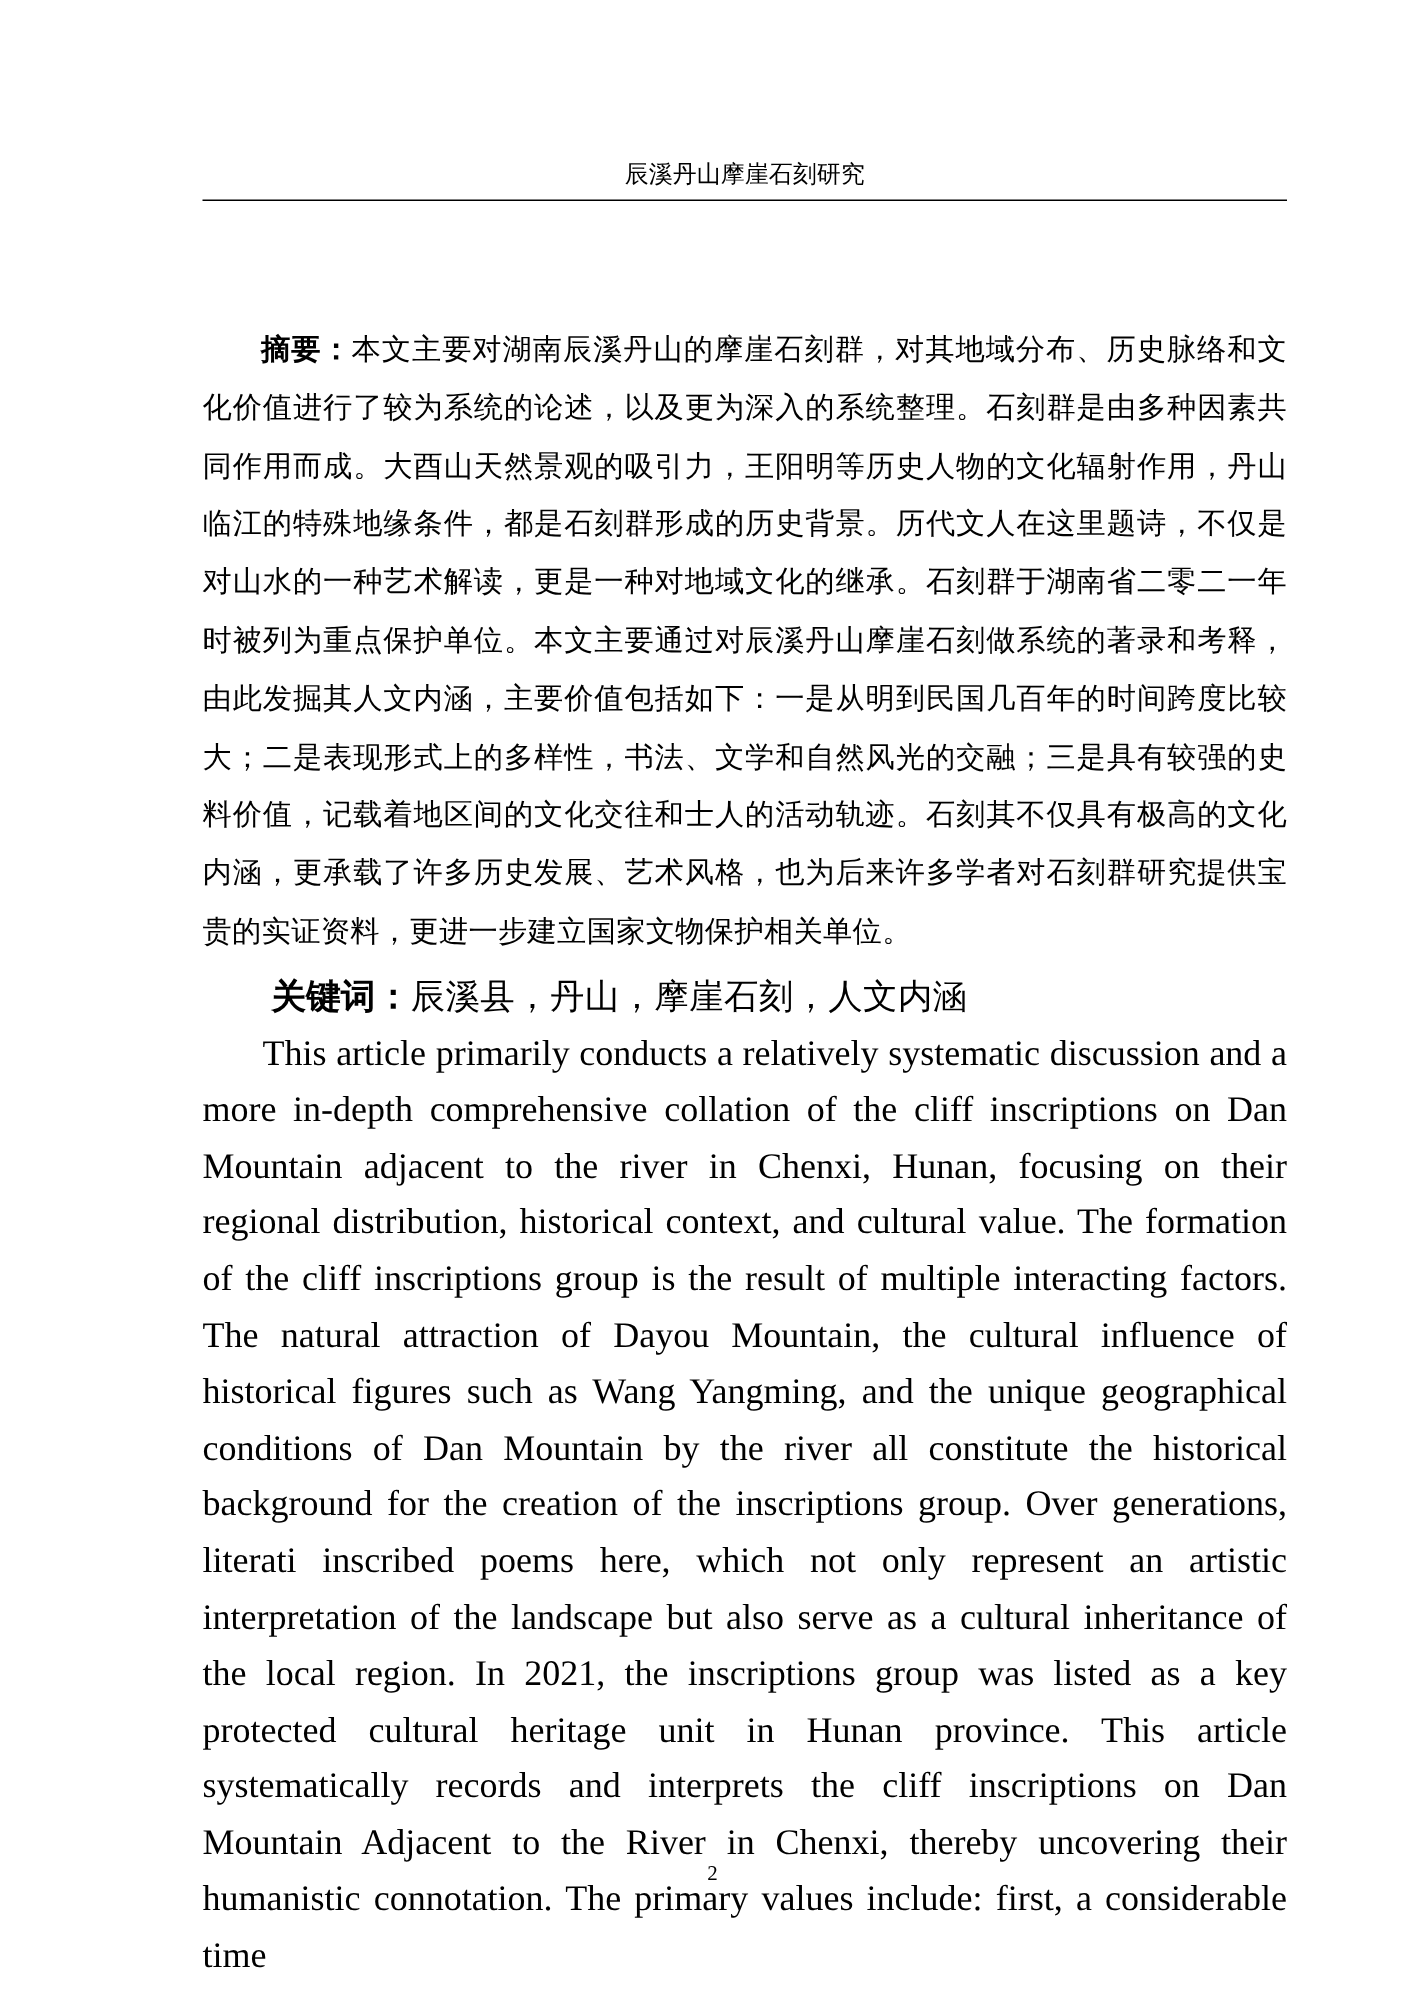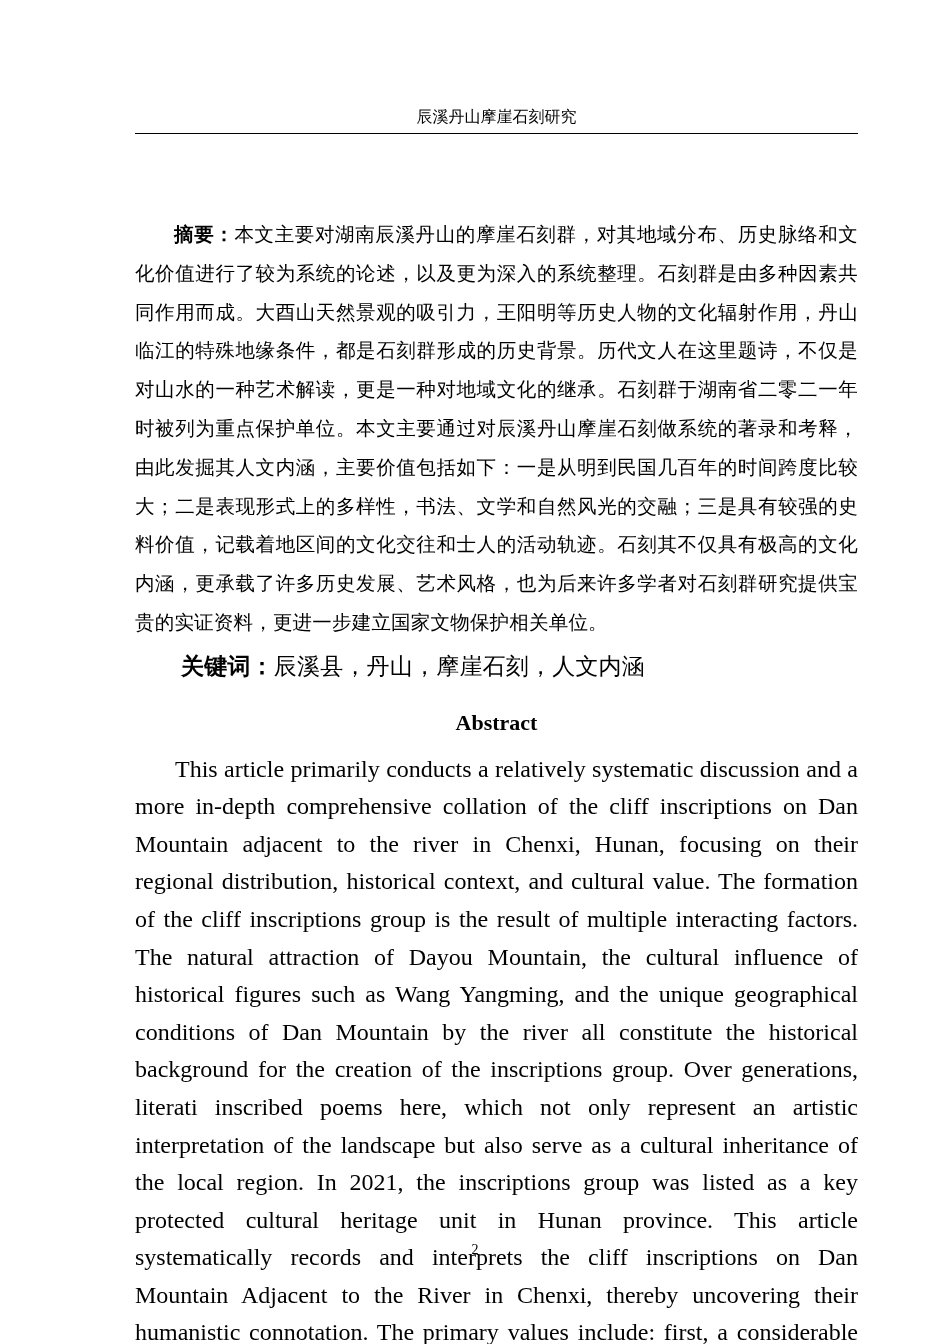--- a/index.html
+++ b/index.html
@@ -37,21 +37,21 @@
   .cn-para {
     margin: 0;
     font-size: 19.5px;
     line-height: 38.8px;
     text-align: justify;
     text-indent: 2em;
     letter-spacing: 0.2px;
   }
   .cn-label {
     font-weight: bold;
-    font-family: Liberation Sans, sans-serif;
+    font-family: Liberation Serif, serif;
   }
   .keywords-para {
     margin: 4px 0 0 0;
     font-size: 23px;
     line-height: 38.8px;
     text-indent: 2em;
     letter-spacing: 0.2px;
   }
   .abstract-title {
     margin: 20px 0 12px 0;
@@ -88,21 +88,20 @@
   <div class="content">
 
     <p class="cn-para">
       <span class="cn-label">摘要：</span><span>本文主要对湖南辰溪丹山的摩崖石刻群，对其地域分布、历史脉络和文化价值进行了较为系统的论述，以及更为深入的系统整理。石刻群是由多种因素共同作用而成。大酉山天然景观的吸引力，王阳明等历史人物的文化辐射作用，丹山临江的特殊地缘条件，都是石刻群形成的历史背景。历代文人在这里题诗，不仅是对山水的一种艺术解读，更是一种对地域文化的继承。石刻群于湖南省二零二一年时被列为重点保护单位。本文主要通过对辰溪丹山摩崖石刻做系统的著录和考释，由此发掘其人文内涵，主要价值包括如下：一是从明到民国几百年的时间跨度比较大；二是表现形式上的多样性，书法、文学和自然风光的交融；三是具有较强的史料价值，记载着地区间的文化交往和士人的活动轨迹。石刻其不仅具有极高的文化内涵，更承载了许多历史发展、艺术风格，也为后来许多学者对石刻群研究提供宝贵的实证资料，更进一步建立国家文物保护相关单位。</span>
     </p>
 
     <p class="keywords-para">
       <span class="cn-label">关键词：</span><span>辰溪县，丹山，摩崖石刻，人文内涵</span>
     </p>
 
-    <h2 class="abstract-title">Abstract</h2>
 
     <p class="en-para">This article primarily conducts a relatively systematic discussion and a more in-depth comprehensive collation of the cliff inscriptions on Dan Mountain adjacent to the river in Chenxi, Hunan, focusing on their regional distribution, historical context, and cultural value. The formation of the cliff inscriptions group is the result of multiple interacting factors. The natural attraction of Dayou Mountain, the cultural influence of historical figures such as Wang Yangming, and the unique geographical conditions of Dan Mountain by the river all constitute the historical background for the creation of the inscriptions group. Over generations, literati inscribed poems here, which not only represent an artistic interpretation of the landscape but also serve as a cultural inheritance of the local region. In 2021, the inscriptions group was listed as a key protected cultural heritage unit in Hunan province. This article systematically records and interprets the cliff inscriptions on Dan Mountain Adjacent to the River in Chenxi, thereby uncovering their humanistic connotation. The primary values include: first, a considerable time</p>
 
   </div>
 
   <div class="page-footer">
     <span>2</span>
   </div>
 
 </div>

